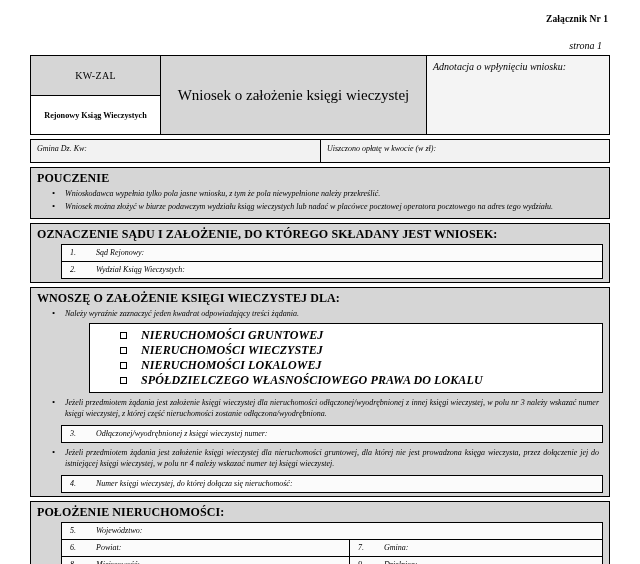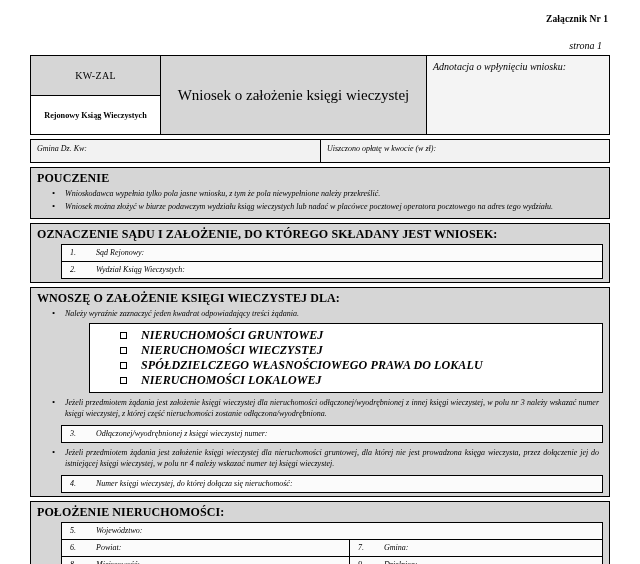--- a/index.html
+++ b/index.html
@@ -301,25 +301,25 @@
       <div class="cbrow">
         <span class="cbsq"></span>
         <span class="cblabel">NIERUCHOMOŚCI GRUNTOWEJ</span>
       </div>
       <div class="cbrow">
         <span class="cbsq"></span>
         <span class="cblabel">NIERUCHOMOŚCI WIECZYSTEJ</span>
       </div>
       <div class="cbrow">
         <span class="cbsq"></span>
-        <span class="cblabel">SPÓŁDZIELCZEGO WŁASNOŚCIOWEGO PRAWA DO LOKALU</span>
+        <span class="cblabel">NIERUCHOMOŚCI LOKALOWEJ</span>
       </div>
       <div class="cbrow">
         <span class="cbsq"></span>
-        <span class="cblabel">NIERUCHOMOŚCI LOKALOWEJ</span>
+        <span class="cblabel">SPÓŁDZIELCZEGO WŁASNOŚCIOWEGO PRAWA DO LOKALU</span>
       </div>
     </div>
 
     <div class="spacer4"></div>
 
     <ul class="bl">
       <li>Jeżeli przedmiotem żądania jest założenie księgi wieczystej dla nieruchomości odłączonej/wyodrębnionej z innej księgi wieczystej, w polu nr 3 należy wskazać numer księgi wieczystej, z której część nieruchomości zostanie odłączona/wyodrębniona.</li>
     </ul>
 
     <div class="fields">

